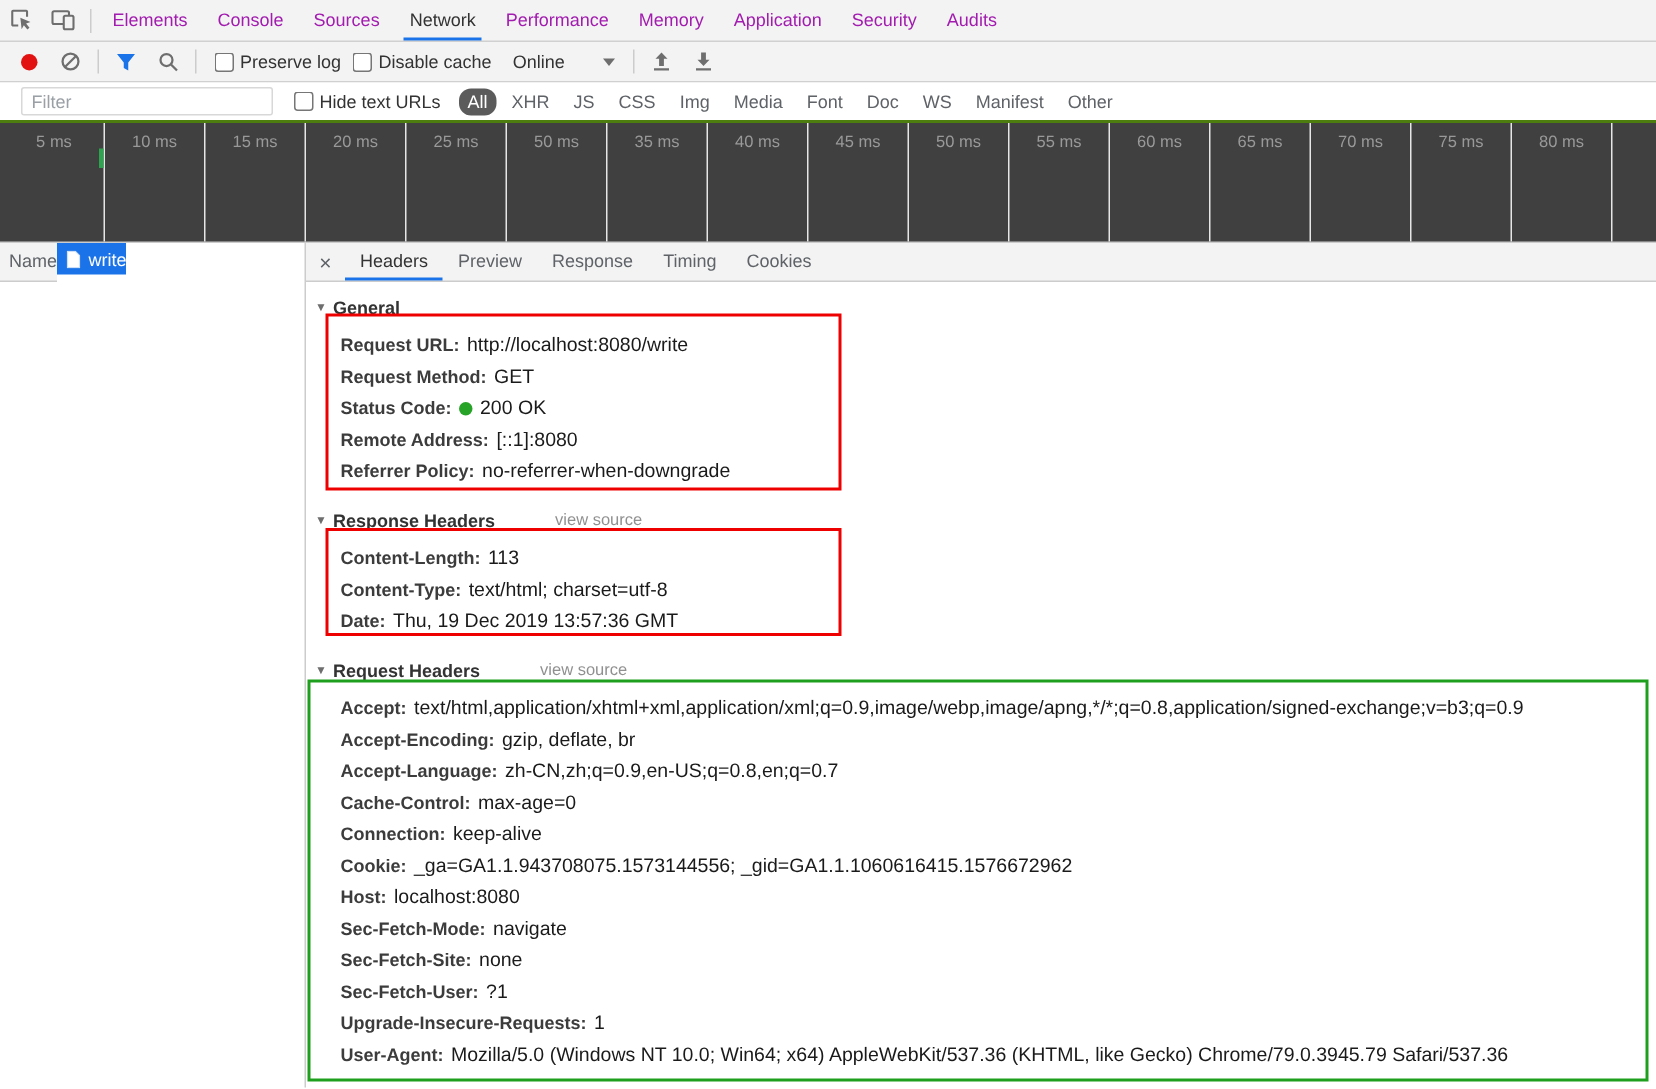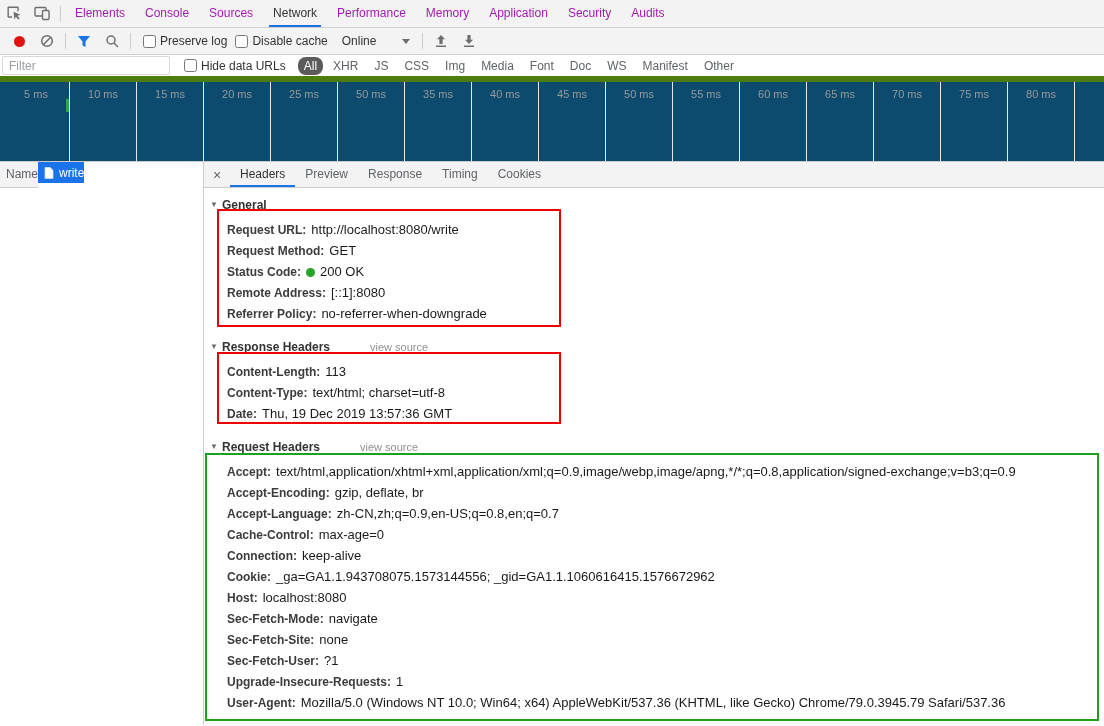--- a/index.html
+++ b/index.html
@@ -17,29 +17,29 @@
 
   
   .net-toolbar { height:27px; background:#f3f3f3; border-bottom:1px solid #d0d0d0; display:flex; align-items:center; padding-left:6px; }
   .record-dot { width:11px; height:11px; border-radius:50%; background:#e31212; margin:0 8px; cursor:pointer; }
   .chk-group { display:flex; align-items:center; margin-left:8px; }
   .chk-group input { margin-right:4px; }
   .dropdown { display:flex; align-items:center; margin-left:14px; cursor:pointer; color:#333; }
   .caret { width:0; height:0; border-left:4px solid transparent; border-right:4px solid transparent; border-top:5px solid #6e6e6e; margin-left:26px; }
 
   
-  .filter-bar { height:27px; background:#fff; border-bottom:6px solid #4d7c0f; display:flex; align-items:center; padding-left:2px; }
+  .filter-bar { height:27px; background:#fff; border-bottom:2px solid #4d7c0f; display:flex; align-items:center; padding-left:14px; }
   .filter-input { width:168px; height:19px; border:1px solid #d8d8d8; border-radius:2px; padding:0 6px; font-size:12px; font-family:inherit; color:#333; outline:none; }
   .filter-input::placeholder { color:#9aa0a6; }
   .pills { display:flex; align-items:center; margin-left:10px; }
   .pill { padding:2px 6px; margin:0 2px; color:#5f6368; border-radius:8px; cursor:pointer; white-space:nowrap; }
   .pill.selected { background:#5b5b5b; color:#fff; }
 
   
-  .timeline { height:80px; border-bottom:1px solid #ccc; position:relative; display:flex; padding-left:3px; background:#0c4a6e; cursor:crosshair; }
+  .timeline { height:80px; border-bottom:1px solid #ccc; position:relative; display:flex; padding-left:3px; background:#404040; cursor:crosshair; }
   .tcol { width:67px; flex:0 0 67px; border-right:1px solid #e6e6e6; padding-top:5px; text-align:center; }
   .tcol span { font-size:11px; color:#999; }
   .wf-bar { position:absolute; left:66px; top:17px; width:3px; height:13px; background:#2da44e; }
 
   
   .bodyrow { display:flex; height:563px; }
   .requests { width:204px; flex:0 0 204px; border-right:1px solid #ccc; display:flex; flex-direction:row; background:#fff; }
   .col-header { height:26px; background:#f3f3f3; border-bottom:1px solid #ccc; color:#5f6368; line-height:25px; padding-left:6px; cursor:pointer; }
   .req-row { height:21px; display:flex; align-items:center; padding-left:6px; cursor:pointer; }
   .req-row.selected { background:#1a73e8; color:#fff; }
@@ -144,21 +144,21 @@
           <path d="M7 10L3 5.8h2.4V1h3.2v4.8H11L7 10z" fill="#6e6e6e"></path>
           <rect x="2" y="11.5" width="10" height="1.5" fill="#6e6e6e"></rect>
         </svg>
     </span>
   </div>
 
   <div class="filter-bar">
     <input class="filter-input" placeholder="Filter" style="">
     <span class="chk-group" style="margin-left:14px;">
       <input type="checkbox" style="">
-      <span>Hide data URLs</span>
+      <span>Hide text URLs</span>
     </span>
     <span class="pills">
       <span class="pill selected">All</span>
       <span class="pill">XHR</span>
       <span class="pill">JS</span>
       <span class="pill">CSS</span>
       <span class="pill">Img</span>
       <span class="pill">Media</span>
       <span class="pill">Font</span>
       <span class="pill">Doc</span>

